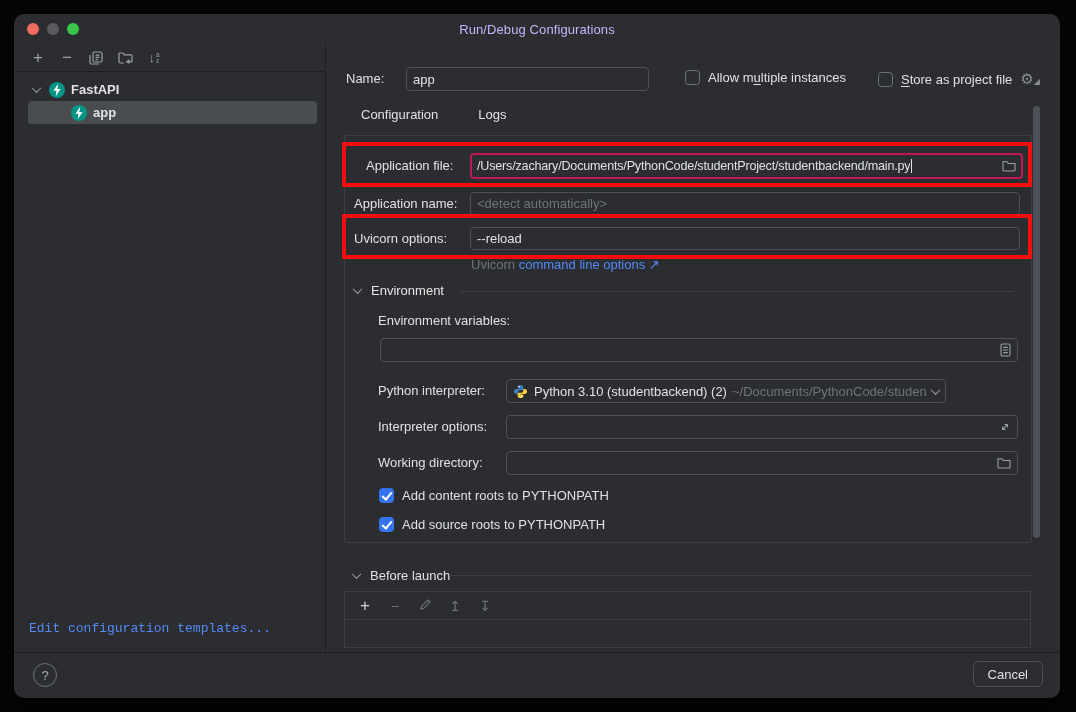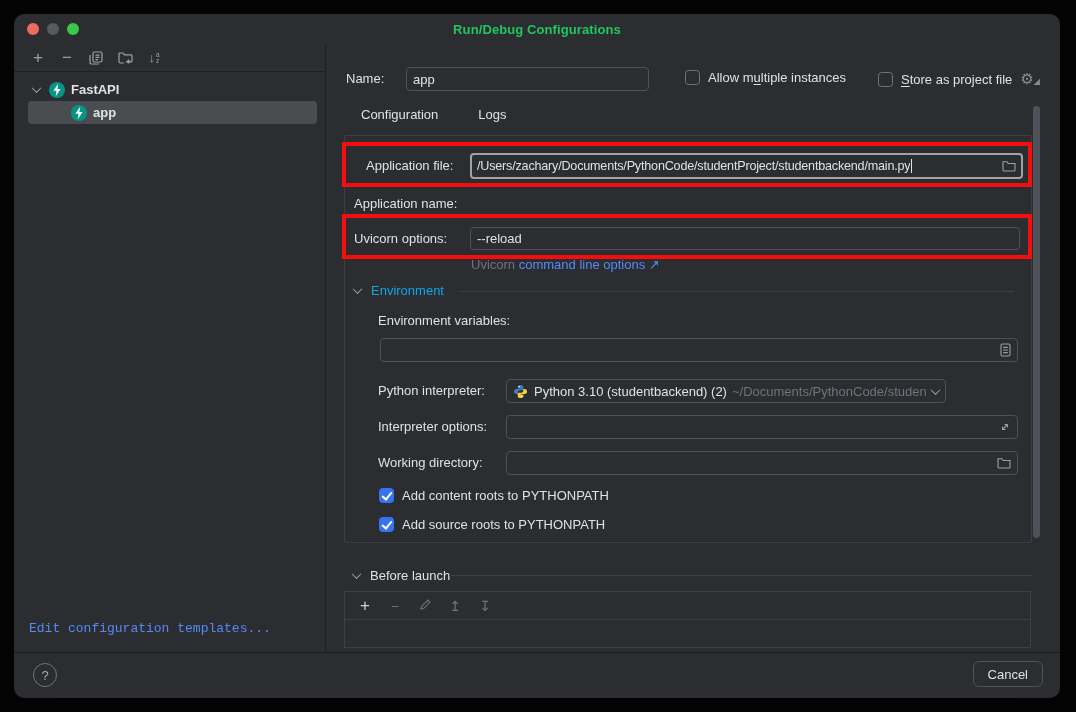--- a/index.html
+++ b/index.html
@@ -9,21 +9,21 @@
   .window { position:absolute; left:14px; top:14px; width:1046px; height:684px;
             background:#2b2d30; border-radius:10px; overflow:hidden;
             color:#dfe1e5; font-size:13px; box-shadow:0 10px 40px rgba(0,0,0,.6); }
 
   
   .titlebar { position:absolute; left:0; top:0; right:0; height:30px; }
   .lights { position:absolute; left:13px; top:9px; display:flex; gap:8px; }
   .light { width:12px; height:12px; border-radius:50%; }
   .titlebar .title { position:absolute; left:0; right:0; top:0; height:30px;
     display:flex; align-items:center; justify-content:center;
-    font-weight:bold; color:#22c55e; letter-spacing:.1px; }
+    font-weight:normal; color:#c4b5fd; letter-spacing:.1px; }
 
   
   .sidebar { position:absolute; left:0; top:30px; width:312px; bottom:46px;
              border-right:1px solid #1e1f22; }
   .side-toolbar { position:absolute; left:0; top:0; right:0; height:28px;
     border-bottom:1px solid #1e1f22; display:flex; align-items:center; gap:13px; padding-left:16px;
     color:#9da0a8; }
   .tb-ico { width:16px; height:16px; display:flex; align-items:center; justify-content:center;
     font-size:15px; line-height:16px; color:#9da0a8; cursor:default; }
   .tb-ico svg { display:block; }
@@ -70,30 +70,30 @@
 
   
   .cfg-box { position:absolute; left:17px; top:91px; width:688px; height:408px;
              border:1px solid #3d3f43; border-radius:2px; }
 
   .c-lbl { position:absolute; color:#dfe1e5; }
   .c-field { position:absolute; background:#2b2d30; border:1px solid #4e5157; border-radius:4px;
              display:flex; align-items:center; padding:0 6px; color:#dfe1e5; white-space:nowrap; overflow:hidden; }
   .placeholder { color:#6f737a; }
 
-  .file-input { left:125px; top:17px; width:553px; height:26px; border:2px solid #a3a3a3; border-radius:4px; padding:0 5px; }
+  .file-input { left:125px; top:17px; width:553px; height:26px; border:2px solid #be185d; border-radius:4px; padding:0 5px; }
   .file-text { overflow:hidden; white-space:nowrap; font-size:12.6px; letter-spacing:-0.2px; }
   .caret { width:1px; height:14px; background:#dfe1e5; flex:0 0 auto; margin-left:1px; }
   .spacer { flex:1; }
   .ico-right { flex:0 0 auto; margin-left:4px; display:flex; align-items:center; color:#9da0a8; }
 
   .link { color:#548af7; cursor:pointer; }
   .muted { color:#6f737a; }
 
-  .sec-head { position:absolute; display:flex; align-items:center; color:#0ea5e9; }
+  .sec-head { position:absolute; display:flex; align-items:center; color:#e5e5e5; }
   .sec-rule { position:absolute; height:1px; background:#3d3f43; }
 
   .combo-val { color:#dfe1e5; white-space:nowrap; }
   .combo-path { color:#6f737a; white-space:nowrap; overflow:hidden; flex:0 1 auto; margin-left:5px; }
   .combo-chev { margin-left:6px; flex:0 0 auto; }
 
   .expand-ico, .folder-ico, .var-ico { display:flex; align-items:center; }
 
   .cfg-cb { position:absolute; display:flex; align-items:center; gap:8px; }
 
@@ -227,20 +227,23 @@
           <span class="caret"></span>
           <span class="spacer"></span>
           <span class="ico-right folder-ico">
             <svg width="14" height="12" viewBox="0 0 14 12" fill="none" stroke="#9da0a8" stroke-width="1.1">
               <path d="M1 1.8h4l1.2 1.7H13V10a1 1 0 0 1-1 1H2a1 1 0 0 1-1-1z"></path>
             </svg>
           </span>
         </div>
 
         <span class="c-lbl" style="left:9px; top:60px">Application name:</span>
+        <div class="c-field" style="left:125px; top:56px; width:550px; height:23px">
+          <span class="placeholder">&lt;detect automatically&gt;</span>
+        </div>
 
         <span class="c-lbl" style="left:9px; top:95px">Uvicorn options:</span>
         <div class="c-field" style="left:125px; top:91px; width:550px; height:23px">
           <span>--reload</span>
         </div>
 
         <div style="position:absolute; left:126px; top:121px">
           <span class="muted">Uvicorn </span><span class="link">command line options</span> <span class="link">↗</span>
         </div>
 

